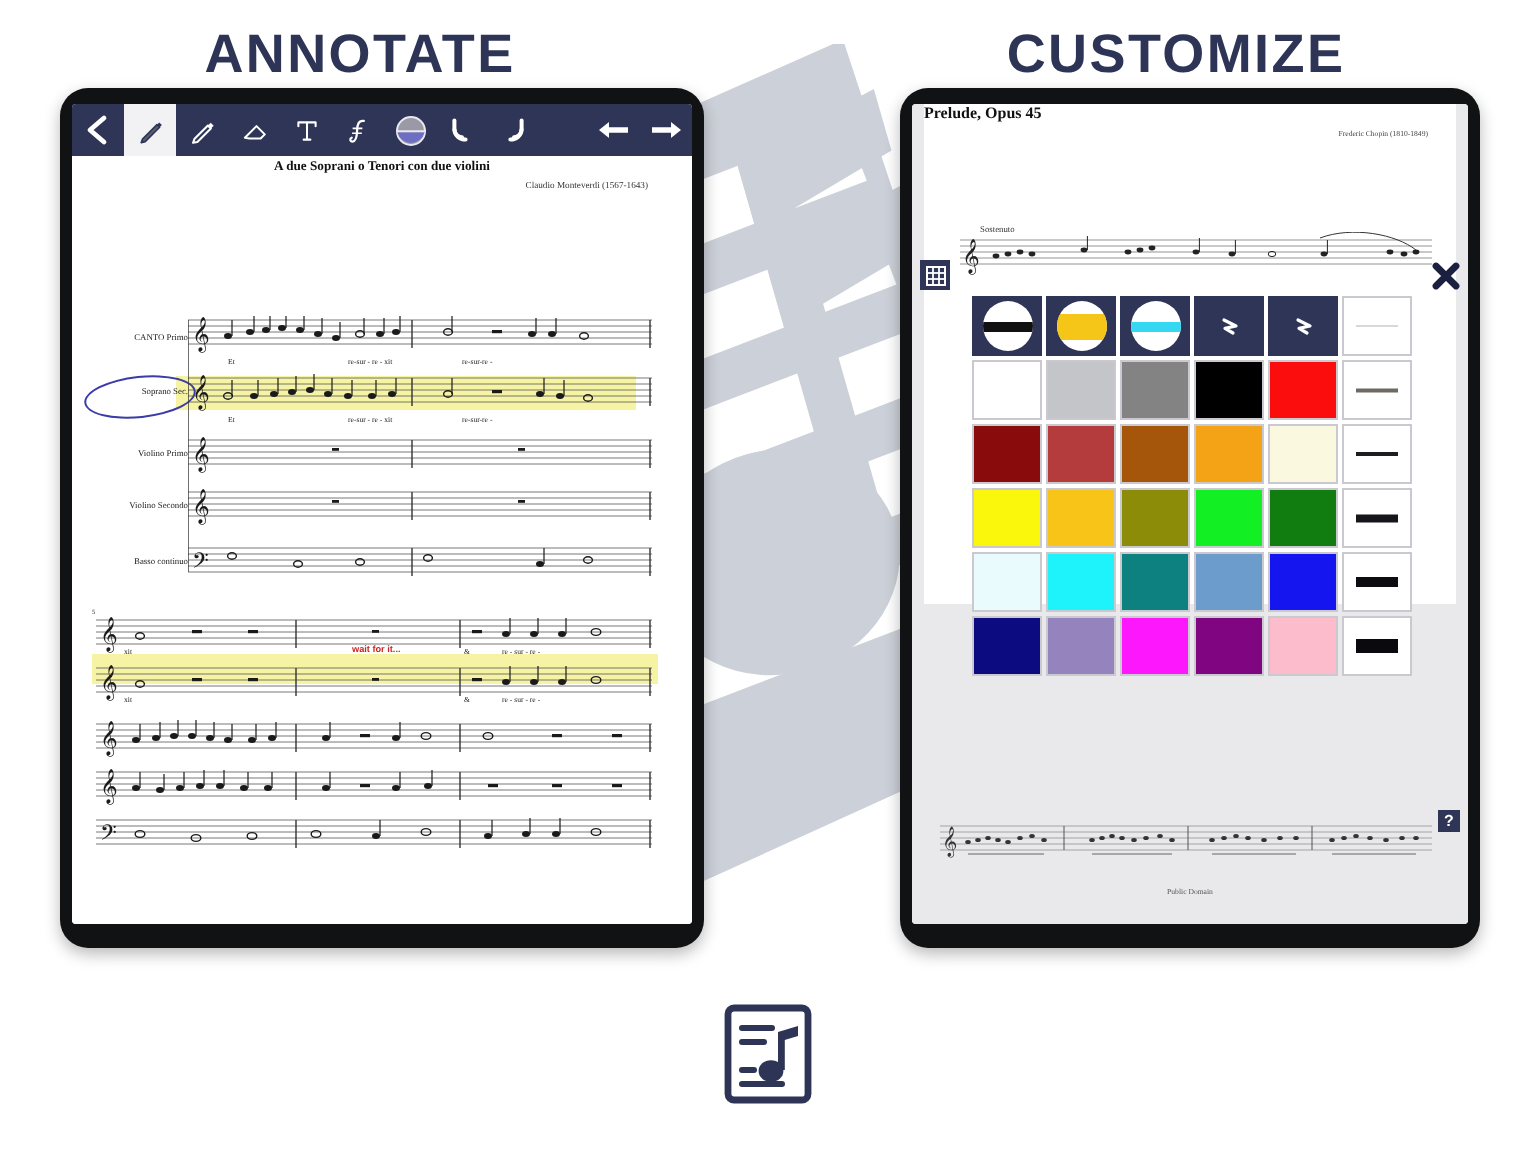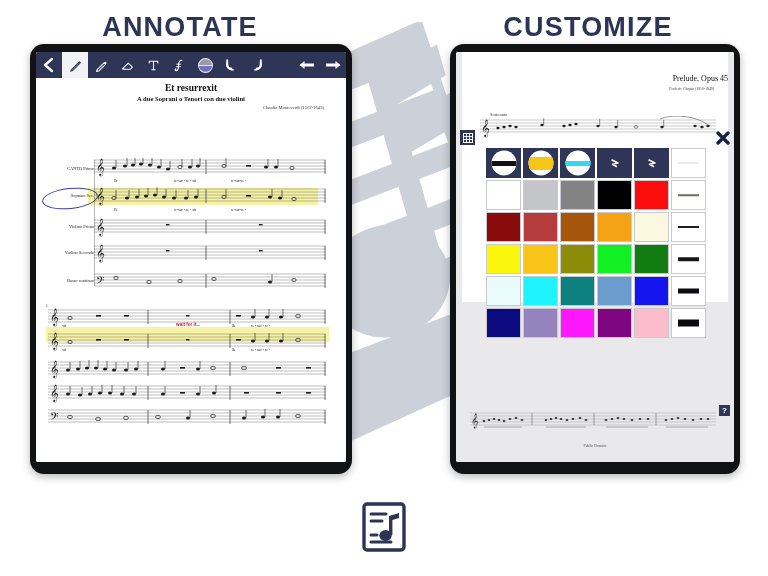--- a/index.html
+++ b/index.html
@@ -83,22 +83,22 @@
   .hl-band { position: absolute; background: #f4f08a; opacity: .78; }
   .blue-circle {
     position:absolute; border: 1.4px solid #3c3ba8; border-radius: 50%;
     transform: rotate(-6deg);
   }
 
   
   .page-right { position:absolute; inset:0; background:#e9e9eb; }
   .doc-white { position:absolute; left:6px; top:0; right:6px; height:250px; background:#fff; }
   .doc-title {
-    text-align:right; font-family:"Liberation Serif", serif;
-    font-weight: normal; font-size: 8px; color:#111; padding-top: 22px;
+    text-align:left; font-family:"Liberation Serif", serif;
+    font-weight: bold; font-size: 8px; color:#111; 
   }
   .doc-comp {
     text-align:right; font-family:"Liberation Serif", serif;
     font-size: 3.8px; color:#444; padding-right: 14px; padding-top: 4px;
   }
   .doc-tempo {
     position:absolute; left: 28px; top: 60px;
     font-family:"Liberation Serif", serif; font-size: 4.4px; color:#333;
   }
   .footer-note {
@@ -246,21 +246,20 @@
         </div>
         <div class="tb-btn">
           <svg width="18" height="14" viewBox="0 0 18 14">
               <path d="M16.5 7 L11.5 3 L11.5 5.6 L2 5.6 L2 8.4 L11.5 8.4 L11.5 11 Z" fill="#fff"></path>
             </svg>
         </div>
       </div>
 
       <div class="sheet">
 
-        <div class="sheet-title">Et resurrexit</div>
         <div class="sheet-sub">A due Soprani o Tenori con due violini</div>
         <div class="sheet-comp">Claudio Monteverdi (1567-1643)</div>
 
         <div class="hl-band" style="left:52px; top:110px; width:230px; height:17px;"></div>
 
         <div class="staff-label" style="left:2px; top:88px;">CANTO Primo</div>
         <div class="staff-label" style="left:2px; top:115px;">Soprano Sec.</div>
         <div class="staff-label" style="left:2px; top:146px;">Violino Primo</div>
         <div class="staff-label" style="left:2px; top:172px;">Violino Secondo</div>
         <div class="staff-label" style="left:2px; top:200px;">Basso continuo</div>

